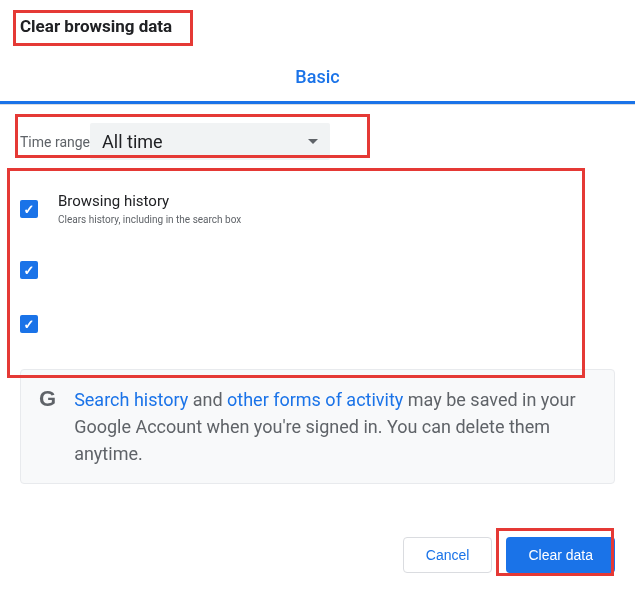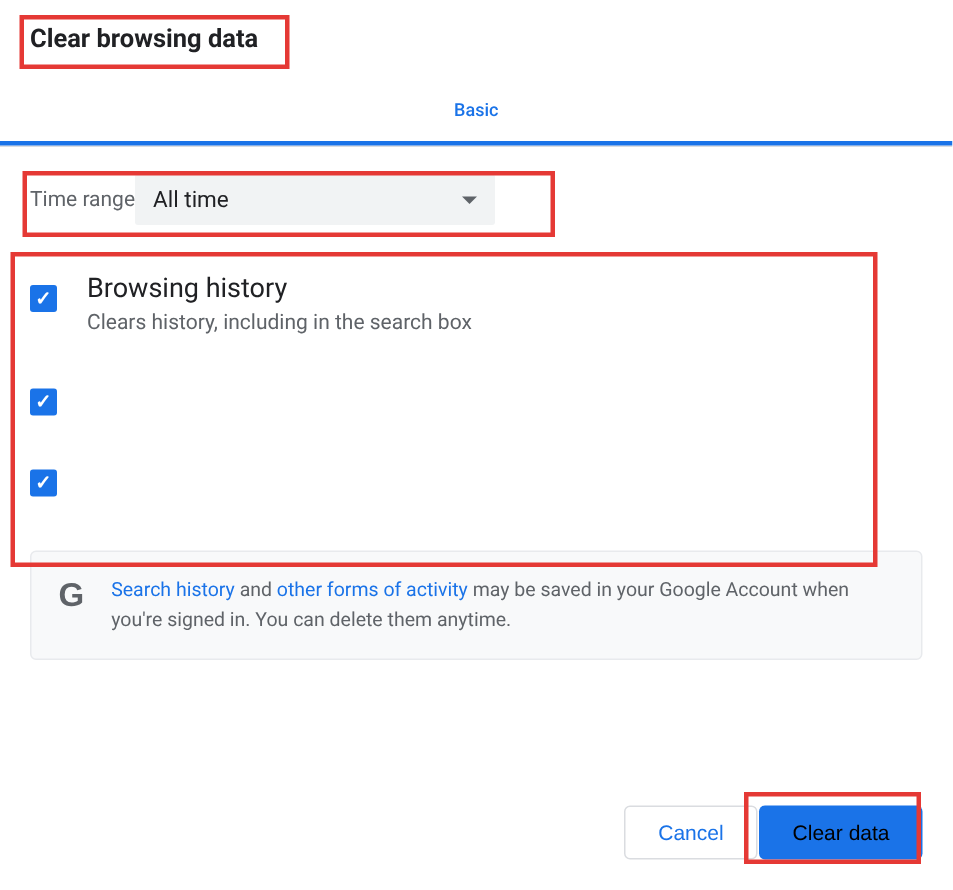--- a/index.html
+++ b/index.html
@@ -19,21 +19,21 @@
     }
     .tabs {
       display: flex;
       border-bottom: 1px solid #dadce0;
       margin-top: 8px;
     }
     .tab {
       flex: 1;
       text-align: center;
       padding: 14px 0;
-      font-size: 12px;
+      font-size: 18px;
       color: #5f6368;
       cursor: pointer;
       border-bottom: 3px solid transparent;
       font-weight: 500;
     }
     .tab.active {
       color: #1a73e8;
       border-bottom: 3px solid #1a73e8;
     }
     .time-range-row {
@@ -47,21 +47,21 @@
       font-size: 14px;
     }
     .time-range-select {
       flex: 0 0 240px;
       display: flex;
       align-items: center;
       justify-content: space-between;
       background: #f1f3f4;
       padding: 8px 12px;
       color: #202124;
-      font-size: 15px;
+      font-size: 18px;
       cursor: pointer;
       border-radius: 2px;
     }
     .dropdown-arrow {
       width: 0; height: 0;
       border-left: 5px solid transparent;
       border-right: 5px solid transparent;
       border-top: 5px solid #5f6368;
     }
     .options {
@@ -87,26 +87,26 @@
     }
     .checkmark {
       color: #fff;
       font-size: 13px;
       font-weight: bold;
       line-height: 1;
     }
     .option-text { flex: 1; }
     .option-title {
       color: #202124;
-      font-size: 18px;
+      font-size: 15px;
       margin-bottom: 4px;
     }
     .option-desc {
       color: #5f6368;
-      font-size: 14px;
+      font-size: 10px;
     }
     .info-box {
       margin: 12px 20px 0 20px;
       background: #f8f9fa;
       border: 1px solid #e8eaed;
       border-radius: 4px;
       padding: 16px 18px;
       display: flex;
       gap: 18px;
       align-items: flex-start;
@@ -114,49 +114,49 @@
     .google-g {
       font-family: Arial, sans-serif;
       font-size: 22px;
       font-weight: bold;
       color: #5f6368;
       flex-shrink: 0;
     }
     .info-text {
       color: #5f6368;
       line-height: 1.5;
-      font-size: 13px;
+      font-size: 18px;
     }
     .info-link {
       color: #1a73e8;
       cursor: pointer;
     }
     .button-row {
       position: absolute;
       bottom: 20px;
       right: 20px;
       display: flex;
-      gap: 1px;
+      gap: 14px;
     }
     .btn {
       padding: 9px 22px;
       border-radius: 4px;
       font-size: 14px;
       font-weight: 500;
       cursor: pointer;
       border: none;
     }
     .btn-cancel {
       background: #fff;
       color: #1a73e8;
       border: 1px solid #dadce0;
     }
     .btn-primary {
       background: #1a73e8;
-      color: #000000;
+      color: #ffffff;
     }
     
     .hl {
       position: absolute;
       border: 3px solid #e53935;
       pointer-events: none;
     }
   </style>
 </head>
 <body>

